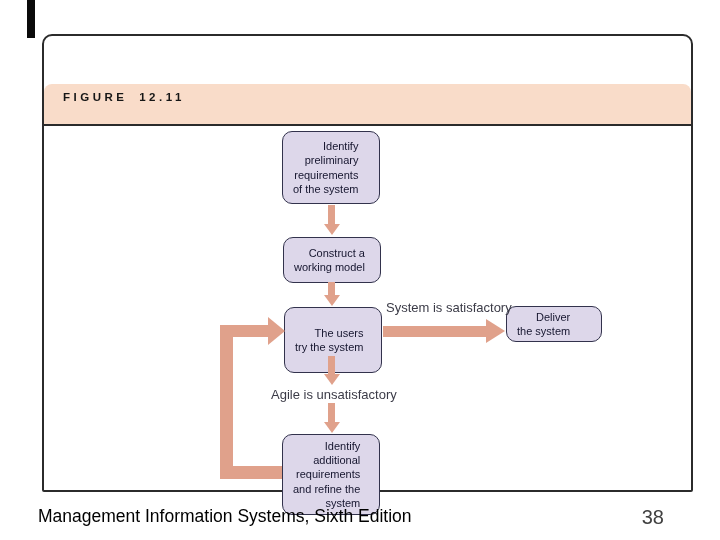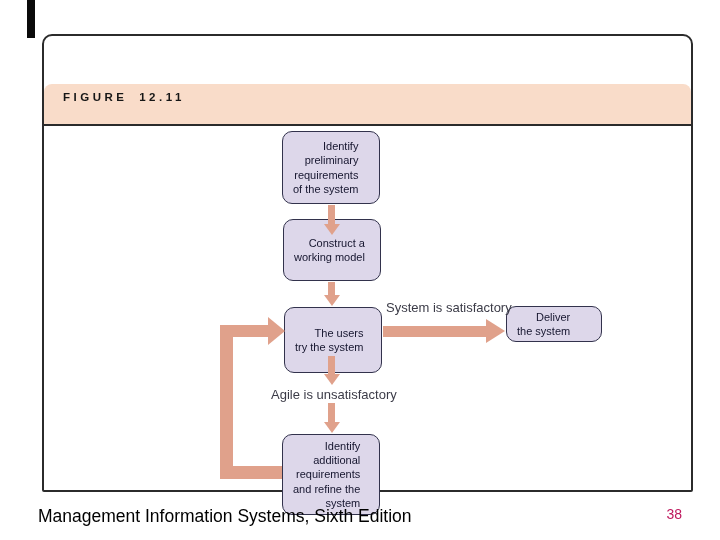--- a/index.html
+++ b/index.html
@@ -32,21 +32,21 @@
   
   .node {
     position:absolute; background:#ddd7ea; border:1.5px solid #32324c;
     border-radius:10px; box-sizing:border-box;
     color:#15152e; font-size:11px; line-height:1.3;
     padding:4px 2px 4px 10px; display:flex; align-items:center;
     white-space:pre-line;
     text-align:right;
   }
   .node-identify-preliminary { left:238px; top:95px;  width:98px; height:73px; }
-  .node-construct-model      { left:239px; top:183px; width:98px; height:62px; }
+  .node-construct-model      { left:239px; top:201px; width:98px; height:46px; }
   .node-users-try            { left:240px; top:271px; width:98px; height:66px; }
   .node-deliver              { left:462px; top:270px; width:96px; height:36px; }
   .node-identify-additional  { left:238px; top:398px; width:98px; height:81px; }
 
   
   .bar { position:absolute; background:#e0a18b; }
   .head { position:absolute; width:0; height:0; }
   .head-down  { border-left:8px solid transparent; border-right:8px solid transparent; border-top:11px solid #e0a18b; }
   .head-right-lg { border-top:12px solid transparent; border-bottom:12px solid transparent; border-left:19px solid #e0a18b; }
   .head-right-loop { border-top:14px solid transparent; border-bottom:14px solid transparent; border-left:17px solid #e0a18b; }
@@ -67,21 +67,21 @@
   .loop-vert   { left:176px; top:289px; width:13px;  height:154px; }
   .loop-top    { left:189px; top:289px; width:35px;  height:12px; }
   .hd-loop     { left:224px; top:281px; }
 
   .edge-label { position:absolute; font-size:13px; color:#3b3b47; white-space:nowrap; }
   .label-satisfactory   { left:342px; top:264px; }
   .label-unsatisfactory { left:227px; top:351px; }
 
   
   .footer-title { position:absolute; left:38px; top:506px; font-size:17.5px; color:#000000; }
-  .page-number  { position:absolute; right:38px; top:506px; font-size:14px; color:#be185d; }
+  .page-number  { position:absolute; right:56px; top:506px; font-size:20px; color:#404040; }
 </style>
 </head>
 <body>
 
 <div class="slide">
 
   <div class="corner-mark"></div>
 
   <div class="figure-panel">
 

